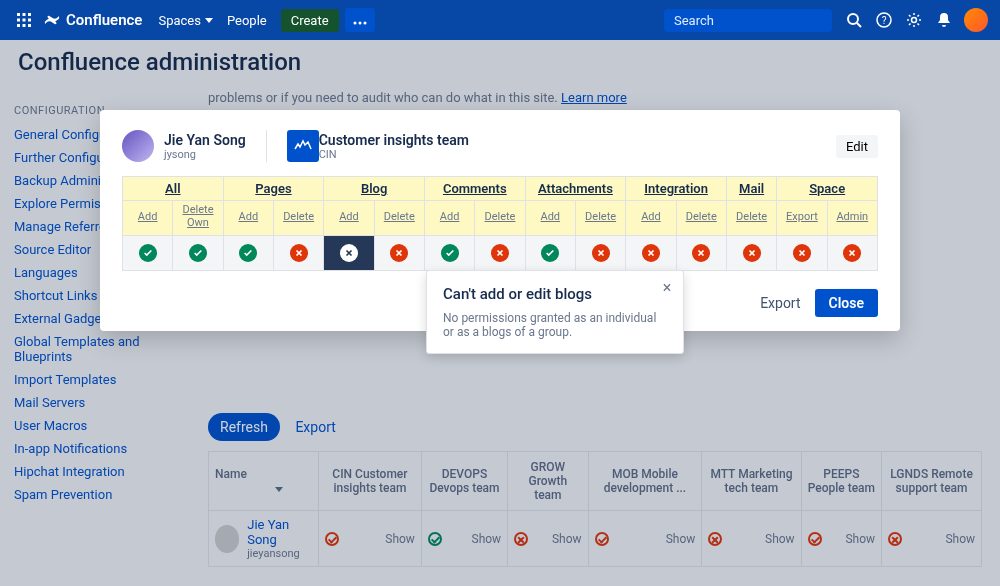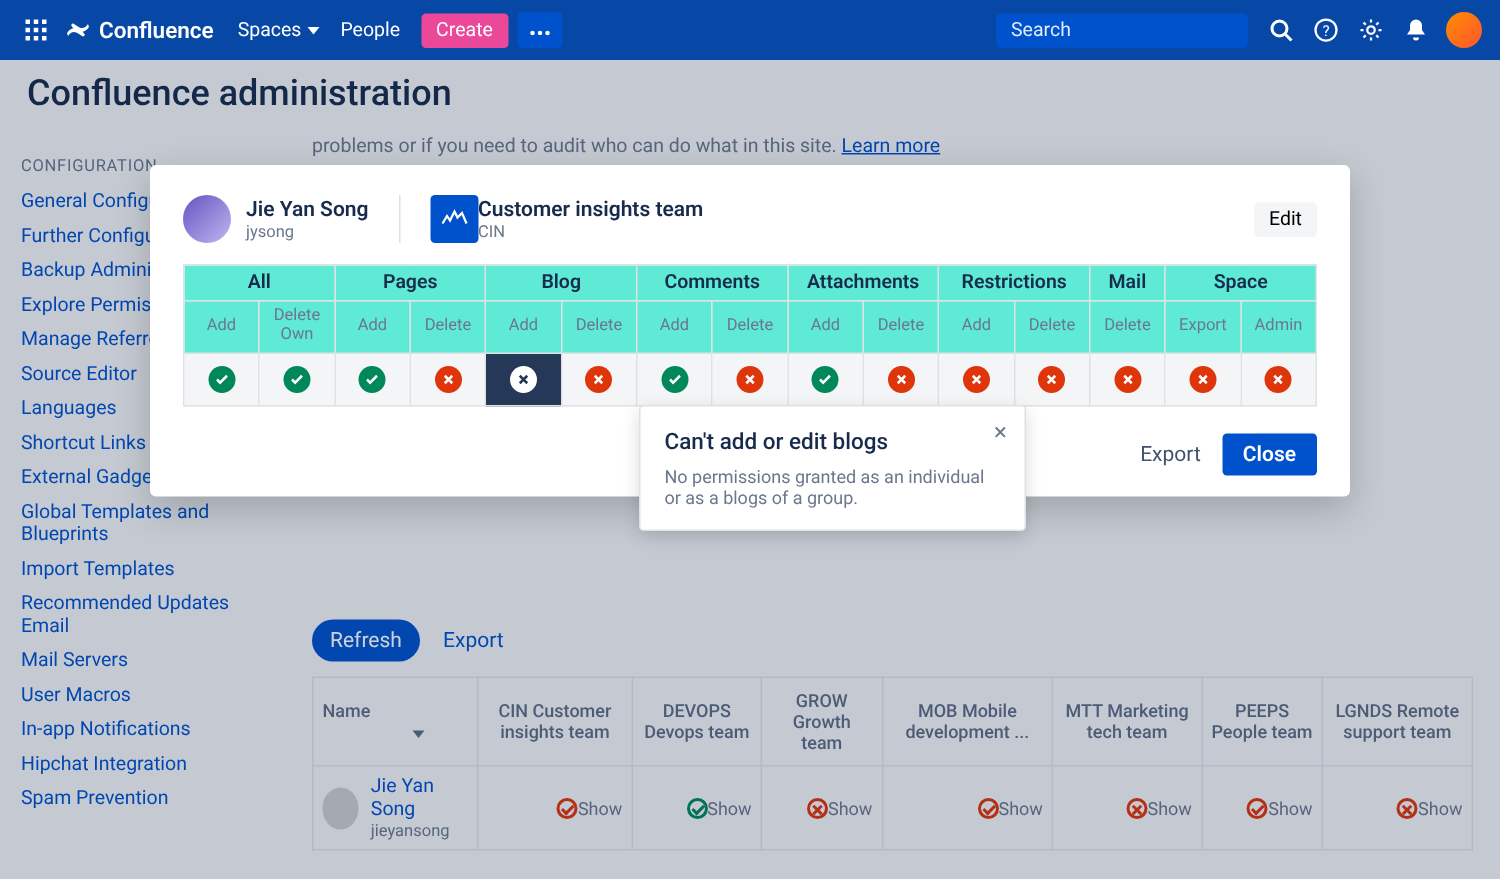--- a/index.html
+++ b/index.html
@@ -3,21 +3,21 @@
   <meta charset="utf-8">
   <style>
     * { margin: 0; padding: 0; box-sizing: border-box; font-family: -apple-system, BlinkMacSystemFont, "Segoe UI", Roboto, sans-serif; }
     body { background: #f4f5f7; color: #172b4d; font-size: 14px; width: 1000px; height: 586px; overflow: hidden; position: relative; }
 
     
     .topnav { background: #0747a6; height: 40px; display: flex; align-items: center; padding: 0 12px; color: #fff; }
     .topnav .menu-btn { width: 24px; height: 24px; display: flex; align-items: center; justify-content: center; margin-right: 8px; cursor: pointer; }
     .topnav .brand { font-weight: 600; font-size: 15px; margin-right: 16px; display: flex; align-items: center; gap: 6px; }
     .topnav .nav-item { margin-right: 14px; font-size: 13px; cursor: pointer; display: flex; align-items: center; gap: 4px; }
-    .topnav .create-btn { background: #ec4899; padding: 4px 10px; border-radius: 3px; font-size: 13px; cursor: pointer; margin-right: 6px; }
+    .topnav .create-btn { background: #14532d; padding: 4px 10px; border-radius: 3px; font-size: 13px; cursor: pointer; margin-right: 6px; }
     .topnav .dots-btn { background: #0052cc; padding: 4px 8px; border-radius: 3px; cursor: pointer; }
     .topnav .spacer { flex: 1; }
     .topnav .search-box { background: #0052cc; border-radius: 4px; padding: 4px 10px; width: 168px; color: #deebff; margin-right: 6px; font-size: 13px; }
     .topnav .icon-btn { width: 28px; height: 28px; display: flex; align-items: center; justify-content: center; cursor: pointer; margin-left: 2px; }
     .topnav .avatar { width: 24px; height: 24px; border-radius: 50%; background: linear-gradient(135deg,#ff8b00,#ff5630); margin-left: 6px; }
 
     
     .page { display: flex; height: calc(586px - 40px); }
     .page-header { position: absolute; top: 48px; left: 18px; font-size: 24px; font-weight: 500; color: #172b4d; }
     .content-wrap { display: flex; width: 100%; margin-top: 50px; }
@@ -37,21 +37,21 @@
 
     .data-table { width: 100%; border-collapse: collapse; font-size: 12px; }
     .data-table th { background: #f4f5f7; color: #5e6c84; font-weight: 500; padding: 8px 6px; border: 1px solid #dfe1e6; }
     .data-table th.name-col { text-align: left; }
     .data-table td { padding: 6px; border: 1px solid #dfe1e6; text-align: center; vertical-align: middle; }
     .data-table td.name-cell { text-align: left; }
     .user-row { display: flex; align-items: center; gap: 8px; }
     .user-row .uavatar { width: 28px; height: 28px; border-radius: 50%; background: #ccc; }
     .user-row .uname { color: #0052cc; font-size: 13px; }
     .user-row .uhandle { color: #6b778c; font-size: 11px; }
-    .show-cell { display: flex; align-items: center; justify-content: flex-end; gap: 0; color: #6b778c; font-size: 12px; }
+    .show-cell { display: flex; align-items: center; justify-content: space-between; gap: 0; color: #6b778c; font-size: 12px; }
     .ico-check { width: 14px; height: 14px; border-radius: 50%; border: 2px solid #de350b; position: relative; display: inline-block; }
     .ico-check.green { border-color: #00875a; }
     .ico-check.orange { border-color: #de350b; }
     .ico-check-x::before, .ico-check-x::after { content:""; position:absolute; width:8px; height:2px; background:#de350b; top:5px; left:1px; }
     .ico-check-x::before { transform: rotate(45deg); }
     .ico-check-x::after { transform: rotate(-45deg); }
     .ico-check-v::before { content:""; position:absolute; width:3px; height:6px; border-right:2px solid #00875a; border-bottom:2px solid #00875a; top:1px; left:3px; transform:rotate(45deg);}
     .ico-check-o::before { content:""; position:absolute; width:3px; height:6px; border-right:2px solid #de350b; border-bottom:2px solid #de350b; top:1px; left:3px; transform:rotate(45deg);}
 
     
@@ -61,21 +61,21 @@
     .mh-left { display: flex; align-items: center; gap: 10px; padding-right: 20px; border-right: 1px solid #dfe1e6; }
     .mh-right { display: flex; align-items: center; padding-left: 6px; flex:1; }
     .mh-avatar { width: 32px; height: 32px; border-radius: 50%; background: linear-gradient(135deg,#6554c0,#c0b6f2); }
     .mh-space-icon { width: 32px; height: 32px; border-radius: 3px; background: #0052cc; color:#fff; display:flex; align-items:center; justify-content:center; font-size:14px;}
     .mh-name { font-size: 14px; font-weight: 600; color: #172b4d; }
     .mh-sub { font-size: 11px; color: #6b778c; }
     .edit-btn { background: #f4f5f7; border: none; padding: 4px 10px; border-radius: 3px; font-size: 13px; cursor: pointer; }
     .edit2 { position:absolute; right:22px; top:178px;}
 
     .perm-table { width: 100%; border-collapse: collapse; margin-top: 4px; table-layout: fixed; }
-    .perm-table th { background: #5eead4; border: 1px solid #dfe1e6; padding: 4px; font-size: 13px; font-weight: 600; color: #172b4d; }
+    .perm-table th { background: #fef9c3; border: 1px solid #dfe1e6; padding: 4px; font-size: 13px; font-weight: 600; color: #172b4d; text-decoration: underline; }
     .perm-table .sub th { font-weight: 400; font-size: 11px; color: #6b778c; padding: 2px 4px 6px; border-top:none; }
     .perm-table td { border: 1px solid #dfe1e6; padding: 8px 0; text-align: center; background: #f4f5f7; }
     .perm-table td.active-cell { background: #253858; }
     .perm-ico { width: 18px; height: 18px; border-radius: 50%; display: inline-flex; align-items:center; justify-content:center; }
     .perm-ico.ok { background: #00875a; }
     .perm-ico.no { background: #de350b; }
     .perm-ico.white { background: #fff; }
     .perm-ico svg { width: 10px; height: 10px; }
 
     .popover { position: absolute; top: 160px; left: 326px; width: 258px; background: #fff; border: 1px solid #dfe1e6; border-radius: 3px; box-shadow: 0 4px 12px rgba(0,0,0,0.15); padding: 14px 16px; z-index: 10; }
@@ -165,21 +165,20 @@
       <div class="side-link">Further Configuration</div>
       <div class="side-link">Backup Administration</div>
       <div class="side-link">Explore Permissions</div>
       <div class="side-link">Manage Referrers</div>
       <div class="side-link">Source Editor</div>
       <div class="side-link">Languages</div>
       <div class="side-link">Shortcut Links</div>
       <div class="side-link">External Gadgets</div>
       <div class="side-link" style="white-space:normal;">Global Templates and Blueprints</div>
       <div class="side-link">Import Templates</div>
-      <div class="side-link" style="white-space:normal;">Recommended Updates Email</div>
       <div class="side-link">Mail Servers</div>
       <div class="side-link">User Macros</div>
       <div class="side-link">In-app Notifications</div>
       <div class="side-link">Hipchat Integration</div>
       <div class="side-link">Spam Prevention</div>
     </div>
 
     <div class="main">
       <div class="intro">
         <span>problems or if you need to audit who can do what in this site. </span><a href="#">Learn more</a>
@@ -291,21 +290,21 @@
   </div>
 
   <table class="perm-table">
     <thead>
       <tr>
         <th colspan="2">All</th>
         <th colspan="2">Pages</th>
         <th colspan="2">Blog</th>
         <th colspan="2">Comments</th>
         <th colspan="2">Attachments</th>
-        <th colspan="2">Restrictions</th>
+        <th colspan="2">Integration</th>
         <th>Mail</th>
         <th colspan="2">Space</th>
       </tr>
       <tr class="sub">
         <th>Add</th>
         <th>Delete Own</th>
         <th>Add</th>
         <th>Delete</th>
         <th>Add</th>
         <th>Delete</th>

